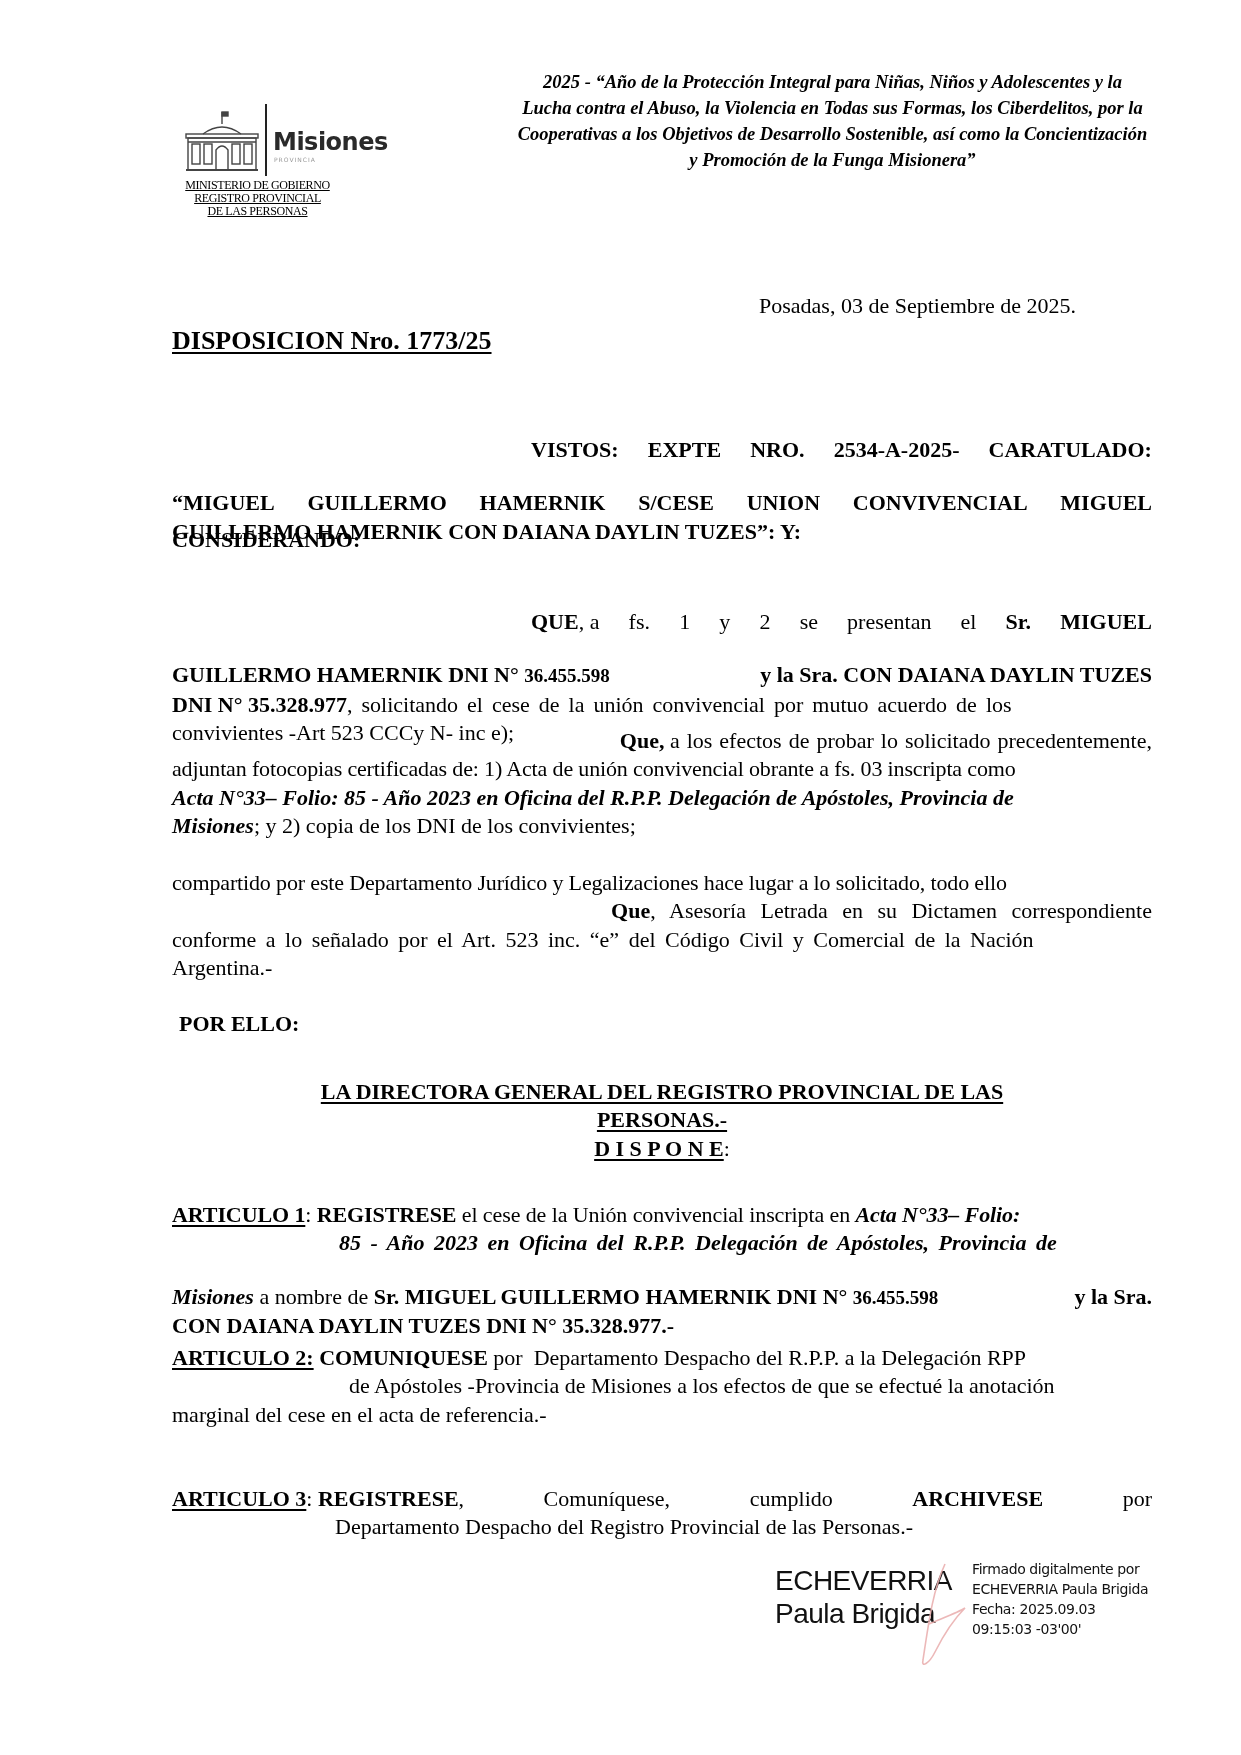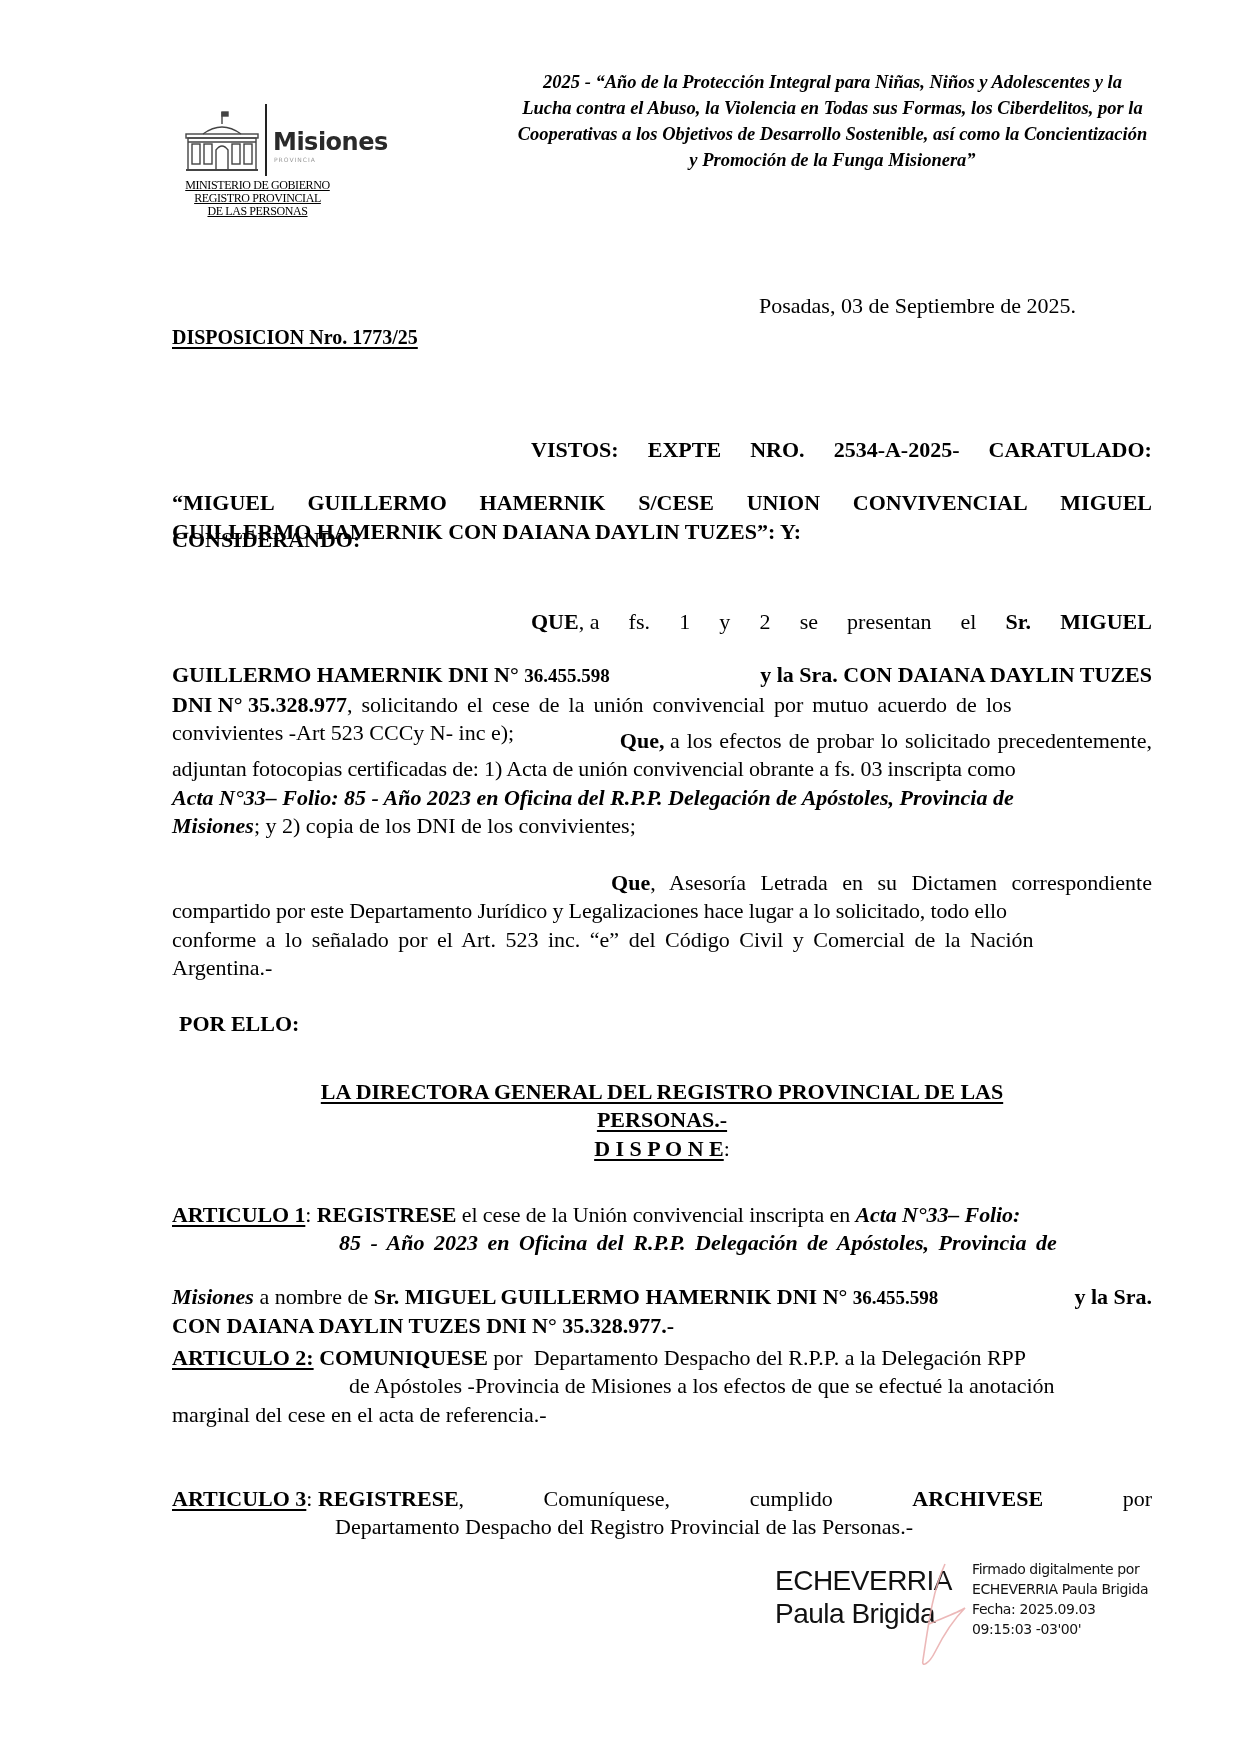--- a/index.html
+++ b/index.html
@@ -19,21 +19,21 @@
   #motto div { white-space: nowrap; }
 
   
   .body-text { font-size: 22px; line-height: 28.4px; }
   .line { white-space: nowrap; }
   .bold { font-weight: bold; }
   .ital { font-style: italic; }
   .ul { text-decoration: underline; text-decoration-thickness: 2px; text-underline-offset: 3px; }
 
   #place-date { left: 759px; top: 293px; font-size: 22px; white-space: nowrap; }
-  #disposicion-title { left: 172px; top: 326px; font-size: 20px; font-weight: bold; white-space: nowrap; }
+  #disposicion-title { left: 172px; top: 326px; font-size: 26px; font-weight: bold; white-space: nowrap; }
 
   .block { left: 172px; width: 980px; }
   .jline { display: flex; justify-content: space-between; white-space: nowrap; margin-top: 25px; }
   .jline > span { white-space: pre; }
 
   #vistos { top: 411px; }
   #considerando { top: 526px; font-weight: bold; }
   #que1 { top: 583px; }
   #que2 { top: 727px; }
   #que3 { top: 869px; }
@@ -133,22 +133,22 @@
 </div>
 
 <div id="que2" class="abs block body-text">
   <div class="line" style="margin-left:365px; text-align:right;"><b>Que,</b> <span style="word-spacing:1.5px;">a los efectos de probar lo solicitado precedentemente,</span></div>
   <div class="line" style="letter-spacing:-0.15px;">adjuntan fotocopias certificadas de: 1) Acta de unión convivencial obrante a fs. 03 inscripta como</div>
   <div class="line bold ital">Acta N°33– Folio: 85 - Año 2023 en Oficina del R.P.P. Delegación de Apóstoles, Provincia de</div>
   <div class="line"><b><i>Misiones</i></b><span>; y 2) copia de los DNI de los convivientes;</span></div>
 </div>
 
 <div id="que3" class="abs block body-text">
+  <div class="line" style="letter-spacing:-0.15px;">compartido por este Departamento Jurídico y Legalizaciones hace lugar a lo solicitado, todo ello</div>
   <div class="line" style="margin-left:359px; text-align:right; word-spacing:9px;"><b>Que</b><span>, Asesoría Letrada en su Dictamen correspondiente</span></div>
-  <div class="line" style="letter-spacing:-0.15px;">compartido por este Departamento Jurídico y Legalizaciones hace lugar a lo solicitado, todo ello</div>
   <div class="line" style="word-spacing:4px;">conforme a lo señalado por el Art. 523 inc. “e” del Código Civil y Comercial de la Nación</div>
   <div class="line">Argentina.-</div>
 </div>
 
 <div id="por-ello" class="abs">POR ELLO:</div>
 
 <div id="directora" class="abs">
   <div><span class="ul">LA DIRECTORA GENERAL DEL REGISTRO PROVINCIAL DE LAS</span></div>
   <div><span class="ul">PERSONAS.-</span></div>
   <div><span class="ul">D I S P O N E</span><span style="font-weight:normal;">:</span></div>

